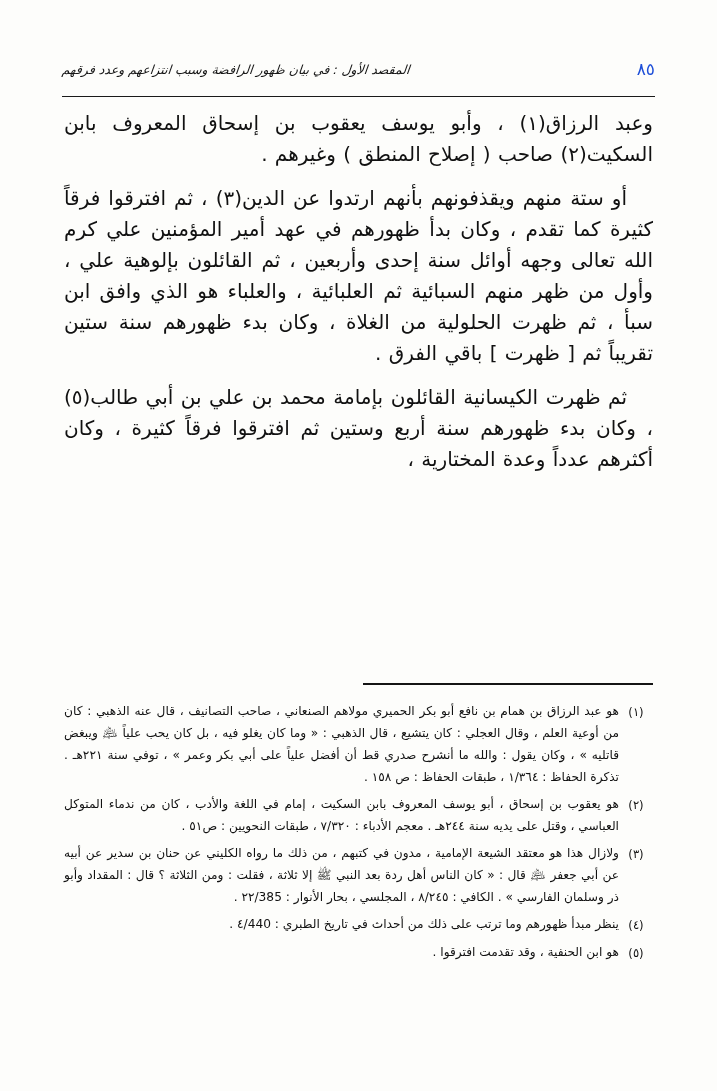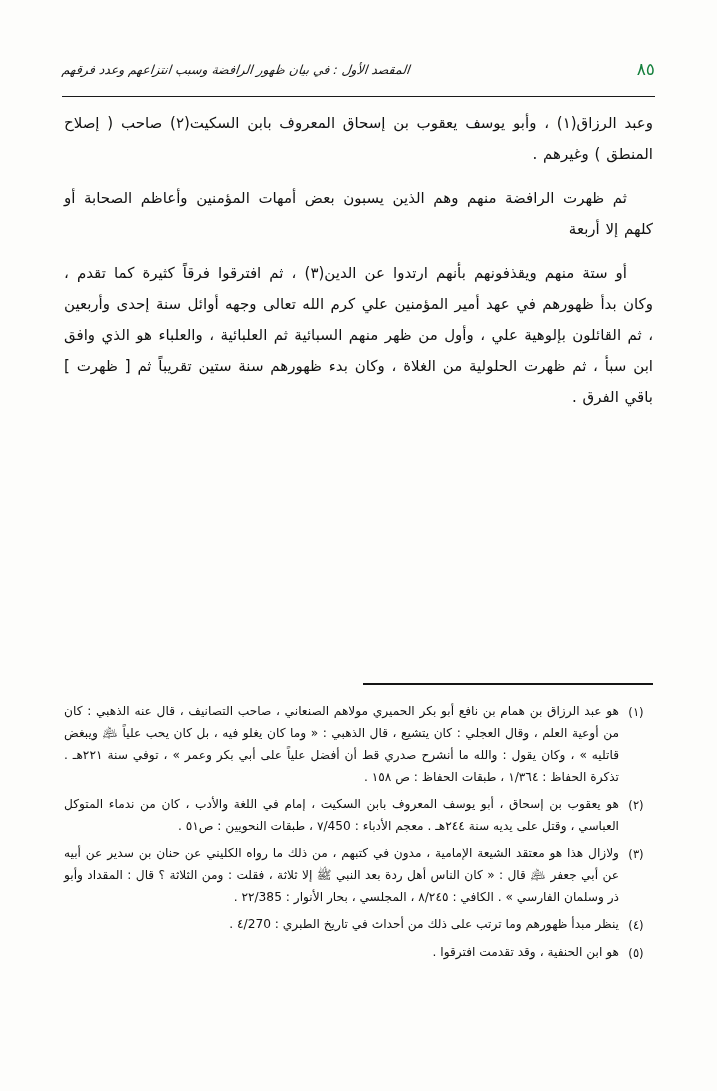--- a/index.html
+++ b/index.html
@@ -33,21 +33,21 @@
     font-family: "DejaVu Sans", sans-serif;
     font-style: italic;
     letter-spacing: 0px;
     color: #161616;
     transform: skewX(-6deg);
     white-space: nowrap;
     direction: rtl;
   }
   .page-number {
     font-size: 17px;
-    color: #15803d;
+    color: #1d4ed8;
     letter-spacing: 1px;
     direction: rtl;
   }
   .rule {
     position: absolute;
     left: 62px;
     right: 62px;
     height: 1px;
     background: #1a1a1a;
   }
@@ -56,21 +56,21 @@
   .body {
     position: absolute;
     top: 108px;
     left: 64px;
     right: 64px;
     direction: rtl;
     text-align: justify;
     text-justify: inter-word;
   }
   .para {
-    font-size: 15px;
+    font-size: 20px;
     line-height: 31px;
     margin: 0 0 13px 0;
     text-align: justify;
     text-align-last: right;
     direction: rtl;
     word-spacing: 1px;
   }
   .para.indent { text-indent: 26px; }
 
   .footnote-rule {
@@ -119,42 +119,42 @@
 
   <div class="header">
     <div class="header-title">المقصد الأول : في بيان ظهور الرافضة وسبب انتزاعهم وعدد فرقهم</div>
     <div class="page-number">٨٥</div>
   </div>
 
   <div class="rule rule-top"></div>
 
   <div class="body">
     <p class="para">وعبد الرزاق(١) ، وأبو يوسف يعقوب بن إسحاق المعروف بابن السكيت(٢) صاحب ( إصلاح المنطق ) وغيرهم .</p>
-    <p class="para indent">ثم ظهرت الرافضة منهم وهم الذين يسبون بعض أمهات المؤمنين وأعاظم الصحابة أو كلهم إلا أربعة</p>
     <p class="para indent">أو ستة منهم ويقذفونهم بأنهم ارتدوا عن الدين(٣) ، ثم افترقوا فرقاً كثيرة كما تقدم ، وكان بدأ ظهورهم في عهد أمير المؤمنين علي كرم الله تعالى وجهه أوائل سنة إحدى وأربعين ، ثم القائلون بإلوهية علي ، وأول من ظهر منهم السبائية ثم العلبائية ، والعلباء هو الذي وافق ابن سبأ ، ثم ظهرت الحلولية من الغلاة ، وكان بدء ظهورهم سنة ستين تقريباً ثم [ ظهرت ] باقي الفرق .</p>
+    <p class="para indent">ثم ظهرت الكيسانية القائلون بإمامة محمد بن علي بن أبي طالب(٥) ، وكان بدء ظهورهم سنة أربع وستين ثم افترقوا فرقاً كثيرة ، وكان أكثرهم عدداً وعدة المختارية ،</p>
   </div>
 
   <div class="footnote-rule"></div>
 
   <div class="footnotes">
     <div class="fn">
       <div class="fn-num">(١)</div>
       <div class="fn-text">هو عبد الرزاق بن همام بن نافع أبو بكر الحميري مولاهم الصنعاني ، صاحب التصانيف ، قال عنه الذهبي : كان من أوعية العلم ، وقال العجلي : كان يتشيع ، قال الذهبي : « وما كان يغلو فيه ، بل كان يحب علياً ﵇ ويبغض قاتليه » ، وكان يقول : والله ما أنشرح صدري قط أن أفضل علياً على أبي بكر وعمر » ، توفي سنة ٢٢١هـ . تذكرة الحفاظ : ١/٣٦٤ ، طبقات الحفاظ : ص ١٥٨ .</div>
     </div>
     <div class="fn">
       <div class="fn-num">(٢)</div>
-      <div class="fn-text">هو يعقوب بن إسحاق ، أبو يوسف المعروف بابن السكيت ، إمام في اللغة والأدب ، كان من ندماء المتوكل العباسي ، وقتل على يديه سنة ٢٤٤هـ . معجم الأدباء : ٧/450 ، طبقات النحويين : ص٥١ .</div>
+      <div class="fn-text">هو يعقوب بن إسحاق ، أبو يوسف المعروف بابن السكيت ، إمام في اللغة والأدب ، كان من ندماء المتوكل العباسي ، وقتل على يديه سنة ٢٤٤هـ . معجم الأدباء : ٧/٣٢٠ ، طبقات النحويين : ص٥١ .</div>
     </div>
     <div class="fn">
       <div class="fn-num">(٣)</div>
       <div class="fn-text">ولازال هذا هو معتقد الشيعة الإمامية ، مدون في كتبهم ، من ذلك ما رواه الكليني عن حنان بن سدير عن أبيه عن أبي جعفر ﵇ قال : « كان الناس أهل ردة بعد النبي ﷺ إلا ثلاثة ، فقلت : ومن الثلاثة ؟ قال : المقداد وأبو ذر وسلمان الفارسي » . الكافي : ٨/٢٤٥ ، المجلسي ، بحار الأنوار : ٢٢/385 .</div>
     </div>
     <div class="fn">
       <div class="fn-num">(٤)</div>
-      <div class="fn-text">ينظر مبدأ ظهورهم وما ترتب على ذلك من أحداث في تاريخ الطبري : ٤/270 .</div>
+      <div class="fn-text">ينظر مبدأ ظهورهم وما ترتب على ذلك من أحداث في تاريخ الطبري : ٤/440 .</div>
     </div>
     <div class="fn">
       <div class="fn-num">(٥)</div>
       <div class="fn-text">هو ابن الحنفية ، وقد تقدمت افترقوا .</div>
     </div>
   </div>
 
 </div>
 
 </body></html>

